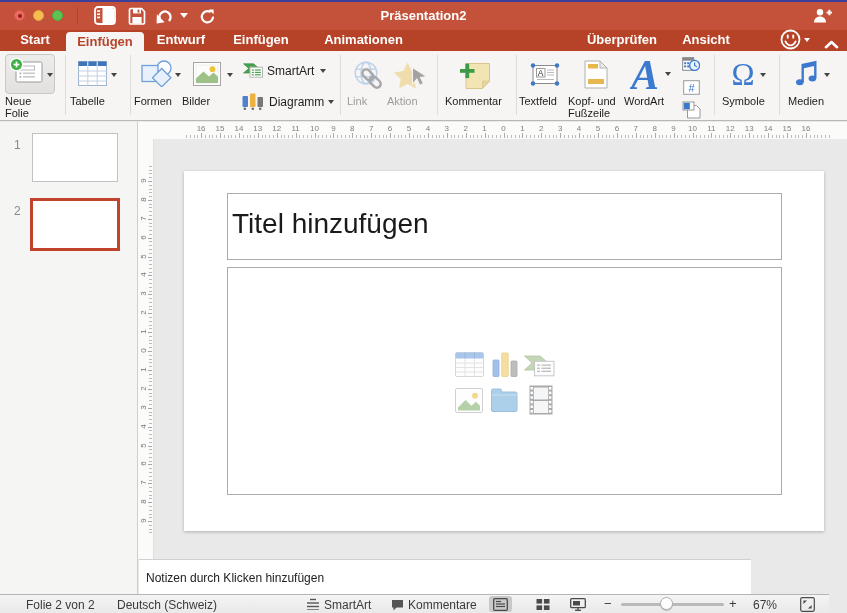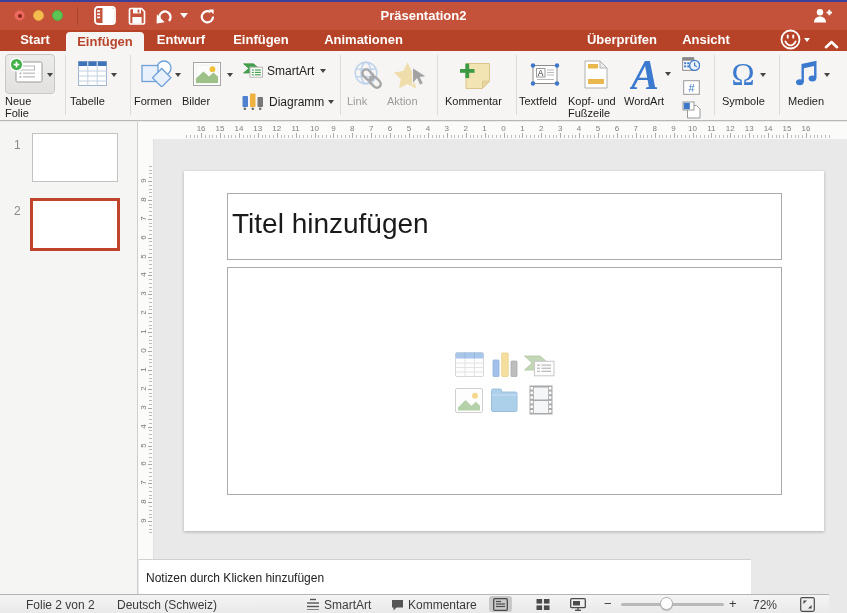--- a/index.html
+++ b/index.html
@@ -723,19 +723,19 @@
     <div class="abs" style="left:570px;top:3px;"><svg width="16" height="13" viewBox="0 0 16 13">
           <rect x="0.7" y="0.7" width="14.6" height="9" rx="1" fill="none" stroke="#4a4a4a" stroke-width="1.3"></rect>
           <rect x="3" y="3" width="7" height="4.5" fill="#4a4a4a"></rect>
           <line x1="8" y1="10" x2="8" y2="12" stroke="#4a4a4a" stroke-width="1.3"></line>
           <line x1="5" y1="12.3" x2="11" y2="12.3" stroke="#4a4a4a" stroke-width="1.3"></line>
         </svg></div>
     <div class="sbtxt" style="left:604px;font-size:13px;top:1px;">−</div>
     <div class="abs" id="zoomtrack"></div>
     <div class="abs" id="zoomthumb"></div>
     <div class="sbtxt" style="left:729px;font-size:13px;top:1px;">+</div>
-    <div class="sbtxt" style="left:753px;">72%</div>
+    <div class="sbtxt" style="left:753px;">67%</div>
     <div class="abs" style="left:800px;top:2px;"><svg width="15" height="15" viewBox="0 0 15 15">
           <rect x="0.7" y="0.7" width="13.6" height="13.6" rx="1.5" fill="none" stroke="#4a4a4a" stroke-width="1.2"></rect>
           <path d="M3.4 3.4 h3.6 l-3.6 3.6 z M11.6 11.6 h-3.6 l3.6-3.6 z" fill="#4a4a4a"></path>
         </svg></div>
   </div>
 </div>
 
 </body></html>

